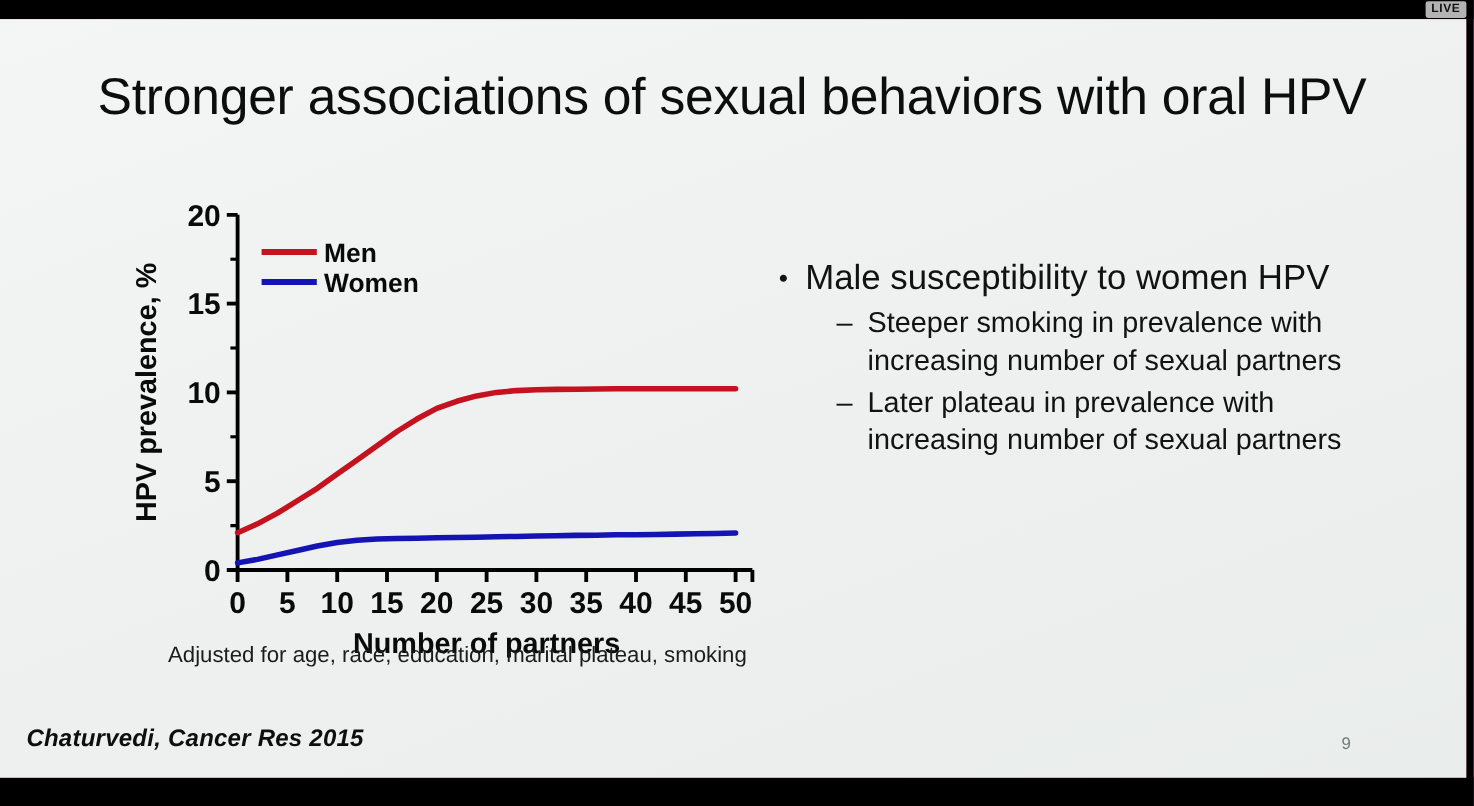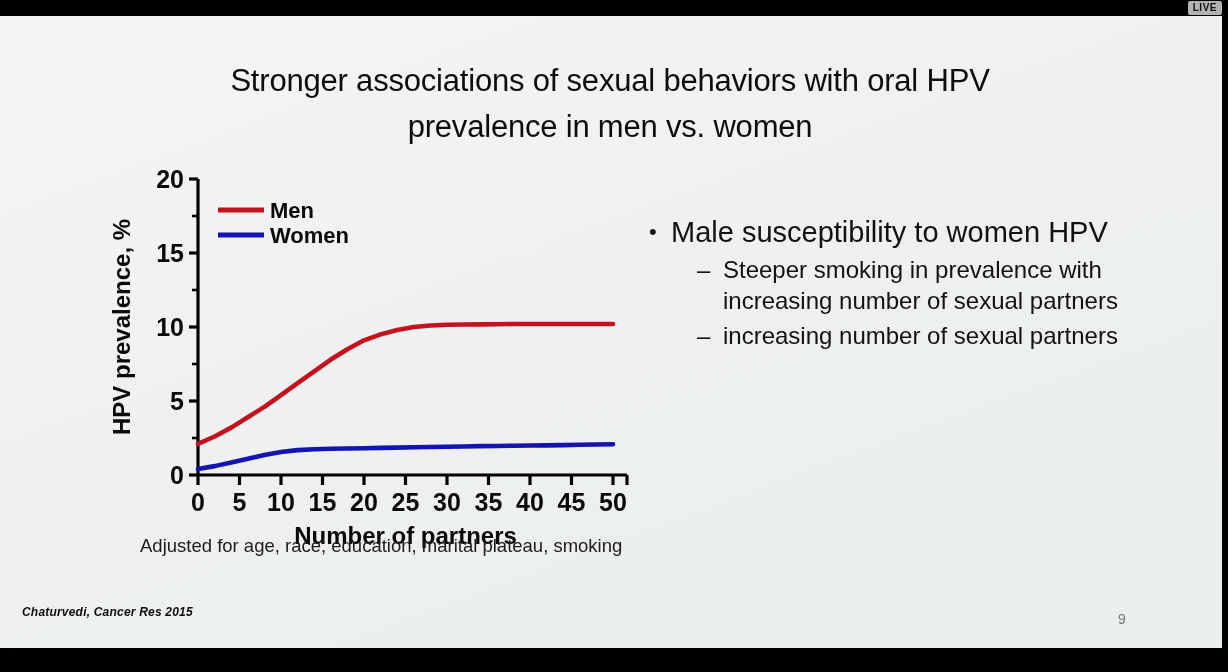--- a/index.html
+++ b/index.html
@@ -63,21 +63,21 @@
     width: 1222px; height: 632px;
     background: linear-gradient(160deg, #f4f6f5 0%, #eef1f0 45%, #e9edec 100%);
     overflow: hidden;
   }
 
   .slide-title {
     position: absolute;
     left: 80px; top: 42px;
     width: 1060px;
     text-align: center;
-    font-size: 31px;
+    font-size: 43px;
     line-height: 46px;
     color: #0d0d0d;
     letter-spacing: -0.2px;
     font-weight: normal;
   }
 
   
   .chart-wrap {
     position: absolute;
     left: 110px; top: 132px;
@@ -122,21 +122,21 @@
     left: 52px; top: 0;
     font-size: 24px;
     line-height: 31px;
   }
   .b2 .l2 { display: block; }
 
   
   .citation {
     position: absolute;
     left: 22px; top: 589px;
-    font-size: 12px;
+    font-size: 20px;
     font-style: italic;
     font-weight: bold;
     color: #0e0e0e;
     letter-spacing: 0.2px;
   }
   .pagenum {
     position: absolute;
     left: 1118px; top: 595px;
     font-size: 14px;
     color: #6e7a74;
@@ -155,21 +155,20 @@
   <div class="bar-top"></div>
   <div class="bar-right"></div>
   <div class="bar-bottom"></div>
 
   <div class="live-badge">LIVE</div>
 
   <div class="slide">
 
     <div class="slide-title">
       <div>Stronger associations of sexual behaviors with oral HPV</div>
-      <div>prevalence in men vs. women</div>
     </div>
 
     <div class="chart-wrap">
       <svg id="chart-svg" width="560" height="400" viewBox="0 0 560 400">
         <g id="chart-layer">
             <line x1="88" y1="31" x2="88" y2="327" stroke="#000" stroke-width="3.2"></line>
             <line x1="88" y1="327" x2="517" y2="327" stroke="#000" stroke-width="3.2"></line>
             <line x1="79" y1="327" x2="88" y2="327" stroke="#000" stroke-width="3.2"></line>
             <text x="74" y="336" text-anchor="end" class="axis-num">0</text>
             <line x1="79" y1="253" x2="88" y2="253" stroke="#000" stroke-width="3.2"></line>
@@ -226,20 +225,21 @@
         <span class="dot">•</span>
         <span>Male susceptibility to women HPV</span>
       </div>
       <div class="b2">
         <span class="dash">–</span>
         <span>Steeper smoking in prevalence with</span>
         <span class="l2">increasing number of sexual partners</span>
       </div>
       <div class="b2">
         <span class="dash">–</span>
+        <span>Later plateau in prevalence with</span>
         <span class="l2">increasing number of sexual partners</span>
       </div>
     </div>
 
     <div class="citation">Chaturvedi, Cancer Res 2015</div>
     <div class="pagenum">9</div>
 
   </div>
 </div>
 

